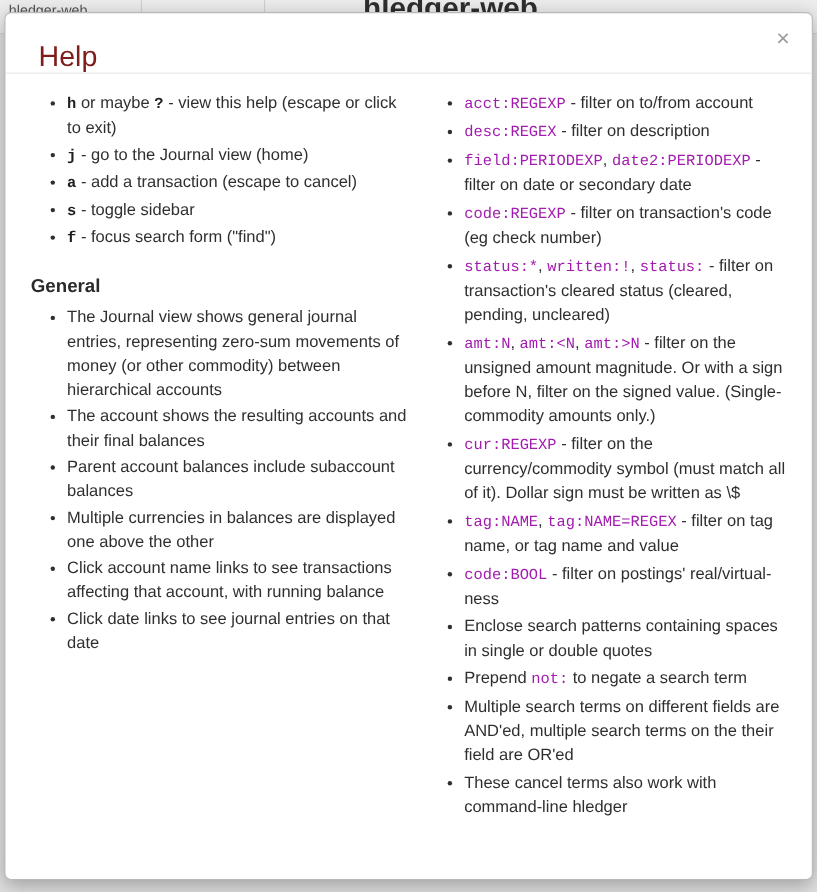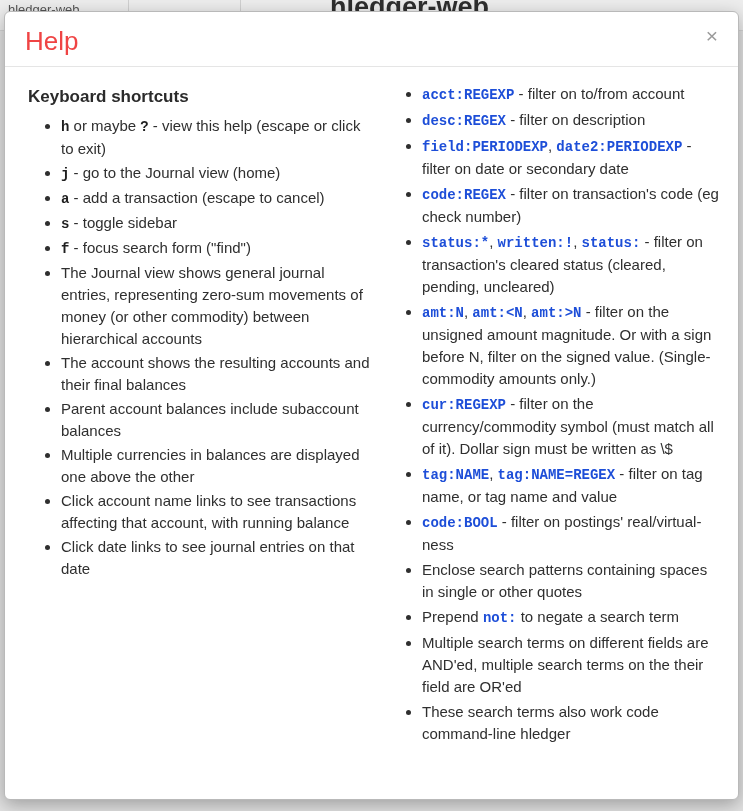--- a/index.html
+++ b/index.html
@@ -69,23 +69,23 @@
     position: relative;
     height: 55px;
     border-bottom: 1px solid #e5e5e5;
     box-sizing: border-box;
   }
   .modal-title {
     position: absolute;
     left: 19px;
     top: 13px;
     font-size: 26px;
-    color: #ef4444;
+    color: #7f1d1d;
     font-weight: normal;
-    margin: 1px;
+    margin: 11px;
   }
   .modal-close {
     position: absolute;
     right: 16px;
     top: 11px;
     font-size: 21px;
     line-height: 1;
     color: #9a9a9a;
     background: none;
     border: none;
@@ -131,22 +131,22 @@
     line-height: 22px;
     color: #2f2f2f;
     margin-bottom: 2px;
   }
   ul.help-list.search li {
     margin-bottom: 3px;
   }
   code {
     font-family: "Liberation Mono", monospace;
     font-size: 14px;
-    font-weight: bold;
-    color: #1d4ed8;
+    font-weight: normal;
+    color: #a21caf;
   }
   .kbd {
     font-family: "Liberation Mono", monospace;
     font-size: 14px;
     font-weight: bold;
     color: #1f1f1f;
   }
 </style>
 </head>
 <body>
@@ -163,51 +163,51 @@
 <div class="modal">
 
   <div class="modal-header">
     <h2 class="modal-title">Help</h2>
     <button class="modal-close">×</button>
   </div>
 
   <div class="modal-body">
 
     <div class="col col-left">
-      <h4 class="section">Keyboard shortcuts</h4>
       <ul class="help-list" id="shortcut-list">
           <li><code class="kbd">h</code> or maybe <code class="kbd">?</code> - view this help (escape or click to exit)</li>
           <li><code class="kbd">j</code> - go to the Journal view (home)</li>
           <li><code class="kbd">a</code> - add a transaction (escape to cancel)</li>
           <li><code class="kbd">s</code> - toggle sidebar</li>
           <li><code class="kbd">f</code> - focus search form ("find")</li>
         </ul>
 
+      <h4 class="section general">General</h4>
       <ul class="help-list" id="general-list">
           <li>The Journal view shows general journal entries, representing zero-sum movements of money (or other commodity) between hierarchical accounts</li>
           <li>The account shows the resulting accounts and their final balances</li>
           <li>Parent account balances include subaccount balances</li>
           <li>Multiple currencies in balances are displayed one above the other</li>
           <li>Click account name links to see transactions affecting that account, with running balance</li>
           <li>Click date links to see journal entries on that date</li>
         </ul>
     </div>
 
     <div class="col col-right">
       <ul class="help-list search" id="search-list">
           <li><code>acct:REGEXP</code> - filter on to/from account</li>
           <li><code>desc:REGEX</code> - filter on description</li>
           <li><code>field:PERIODEXP</code>, <code>date2:PERIODEXP</code> - filter on date or secondary date</li>
-          <li><code>code:REGEX</code> - filter on transaction's code (eg check number)</li>
+          <li><code>code:REGEXP</code> - filter on transaction's code (eg check number)</li>
           <li><code>status:*</code>, <code>written:!</code>, <code>status:</code> - filter on transaction's cleared status (cleared, pending, uncleared)</li>
           <li><code>amt:N</code>, <code>amt:&lt;N</code>, <code>amt:&gt;N</code> - filter on the unsigned amount magnitude. Or with a sign before N, filter on the signed value. (Single-commodity amounts only.)</li>
           <li><code>cur:REGEXP</code> - filter on the currency/commodity symbol (must match all of it). Dollar sign must be written as \$</li>
           <li><code>tag:NAME</code>, <code>tag:NAME=REGEX</code> - filter on tag name, or tag name and value</li>
           <li><code>code:BOOL</code> - filter on postings' real/virtual-ness</li>
-          <li>Enclose search patterns containing spaces in single or other quotes</li>
+          <li>Enclose search patterns containing spaces in single or double quotes</li>
           <li>Prepend <code>not:</code> to negate a search term</li>
           <li>Multiple search terms on different fields are AND'ed, multiple search terms on the their field are OR'ed</li>
-          <li>These search terms also work code command-line hledger</li>
+          <li>These cancel terms also work with command-line hledger</li>
         </ul>
     </div>
 
   </div>
 </div>
 
 </body></html>

